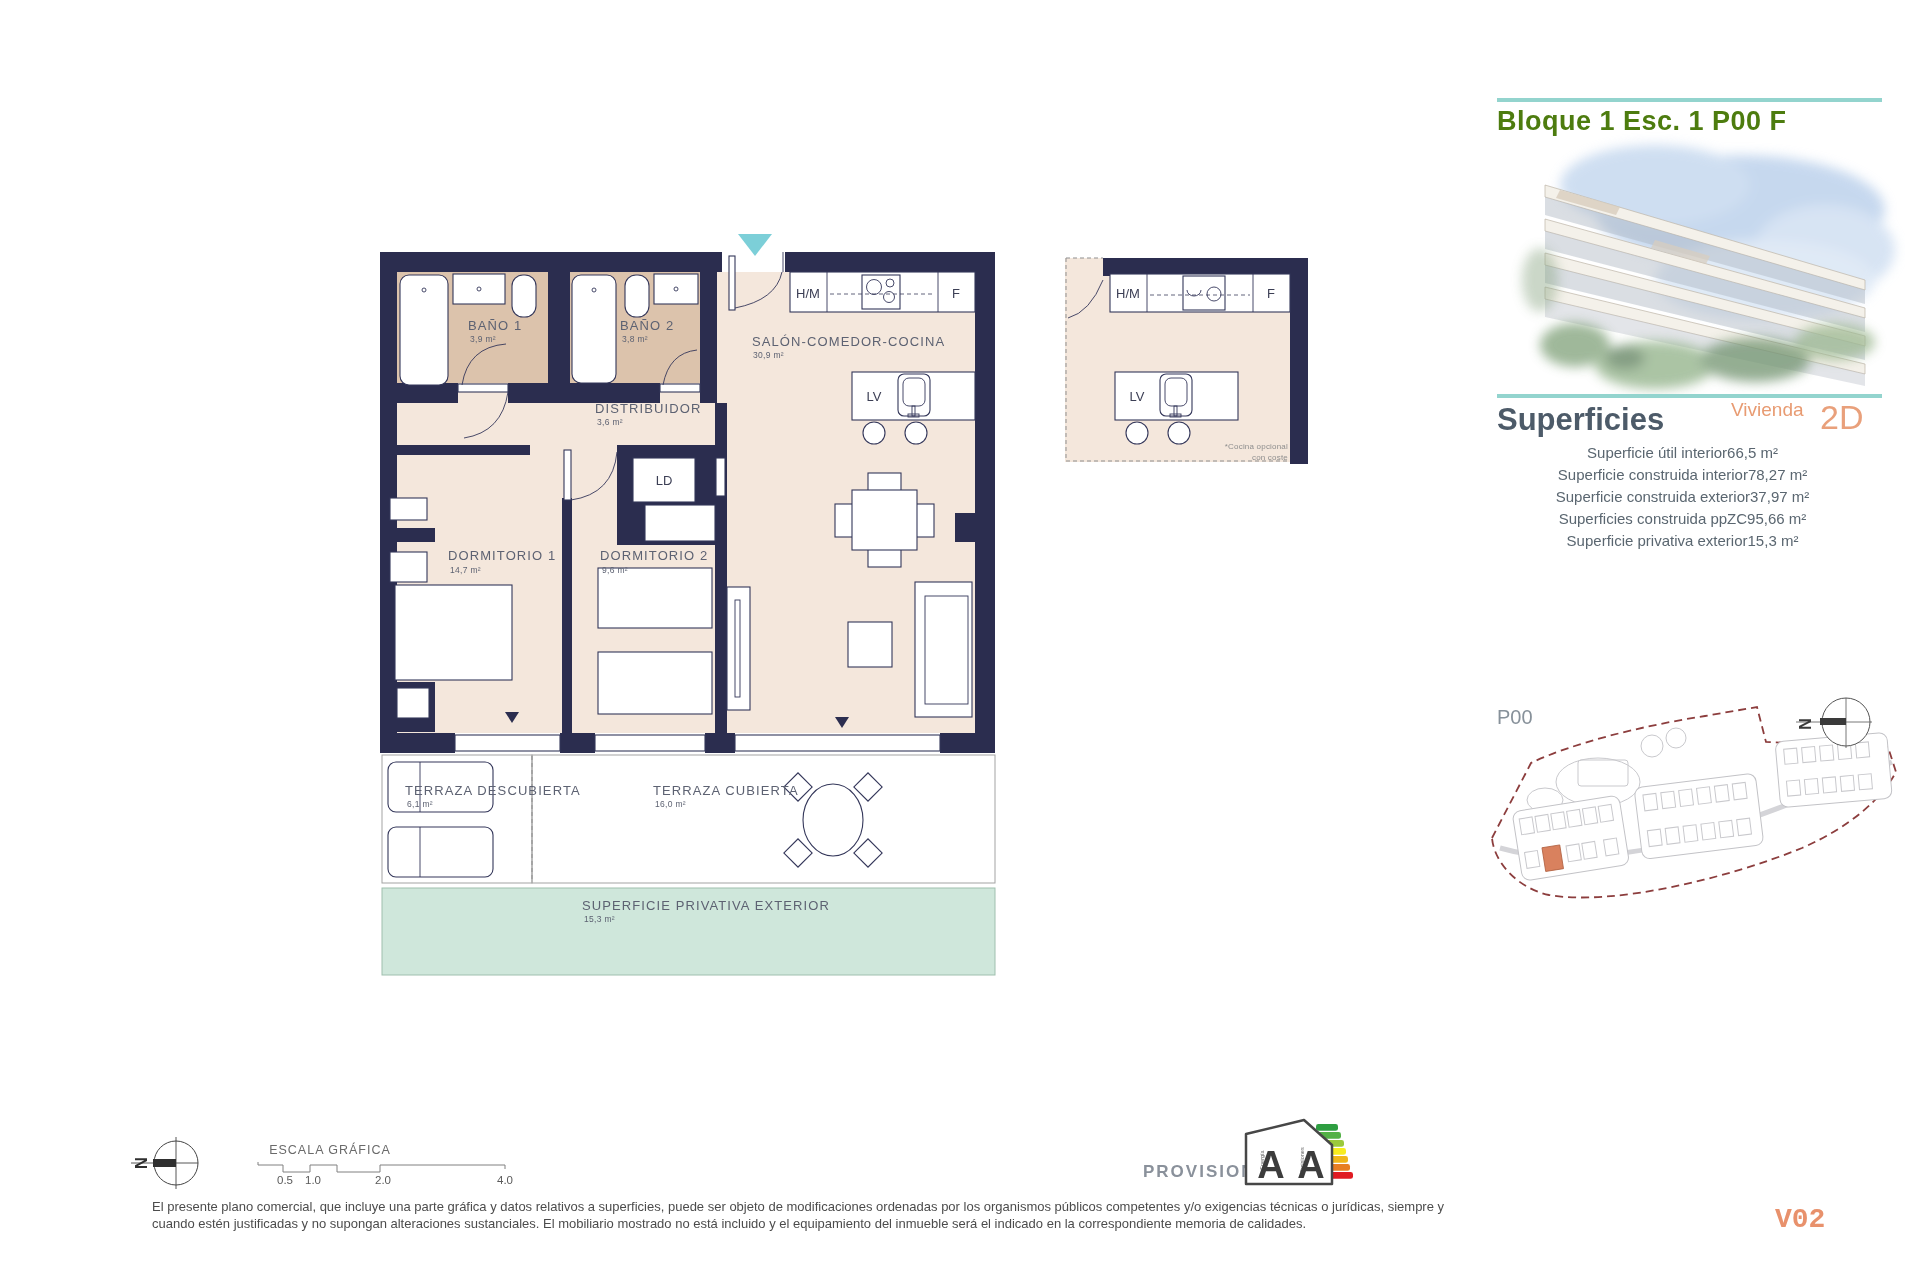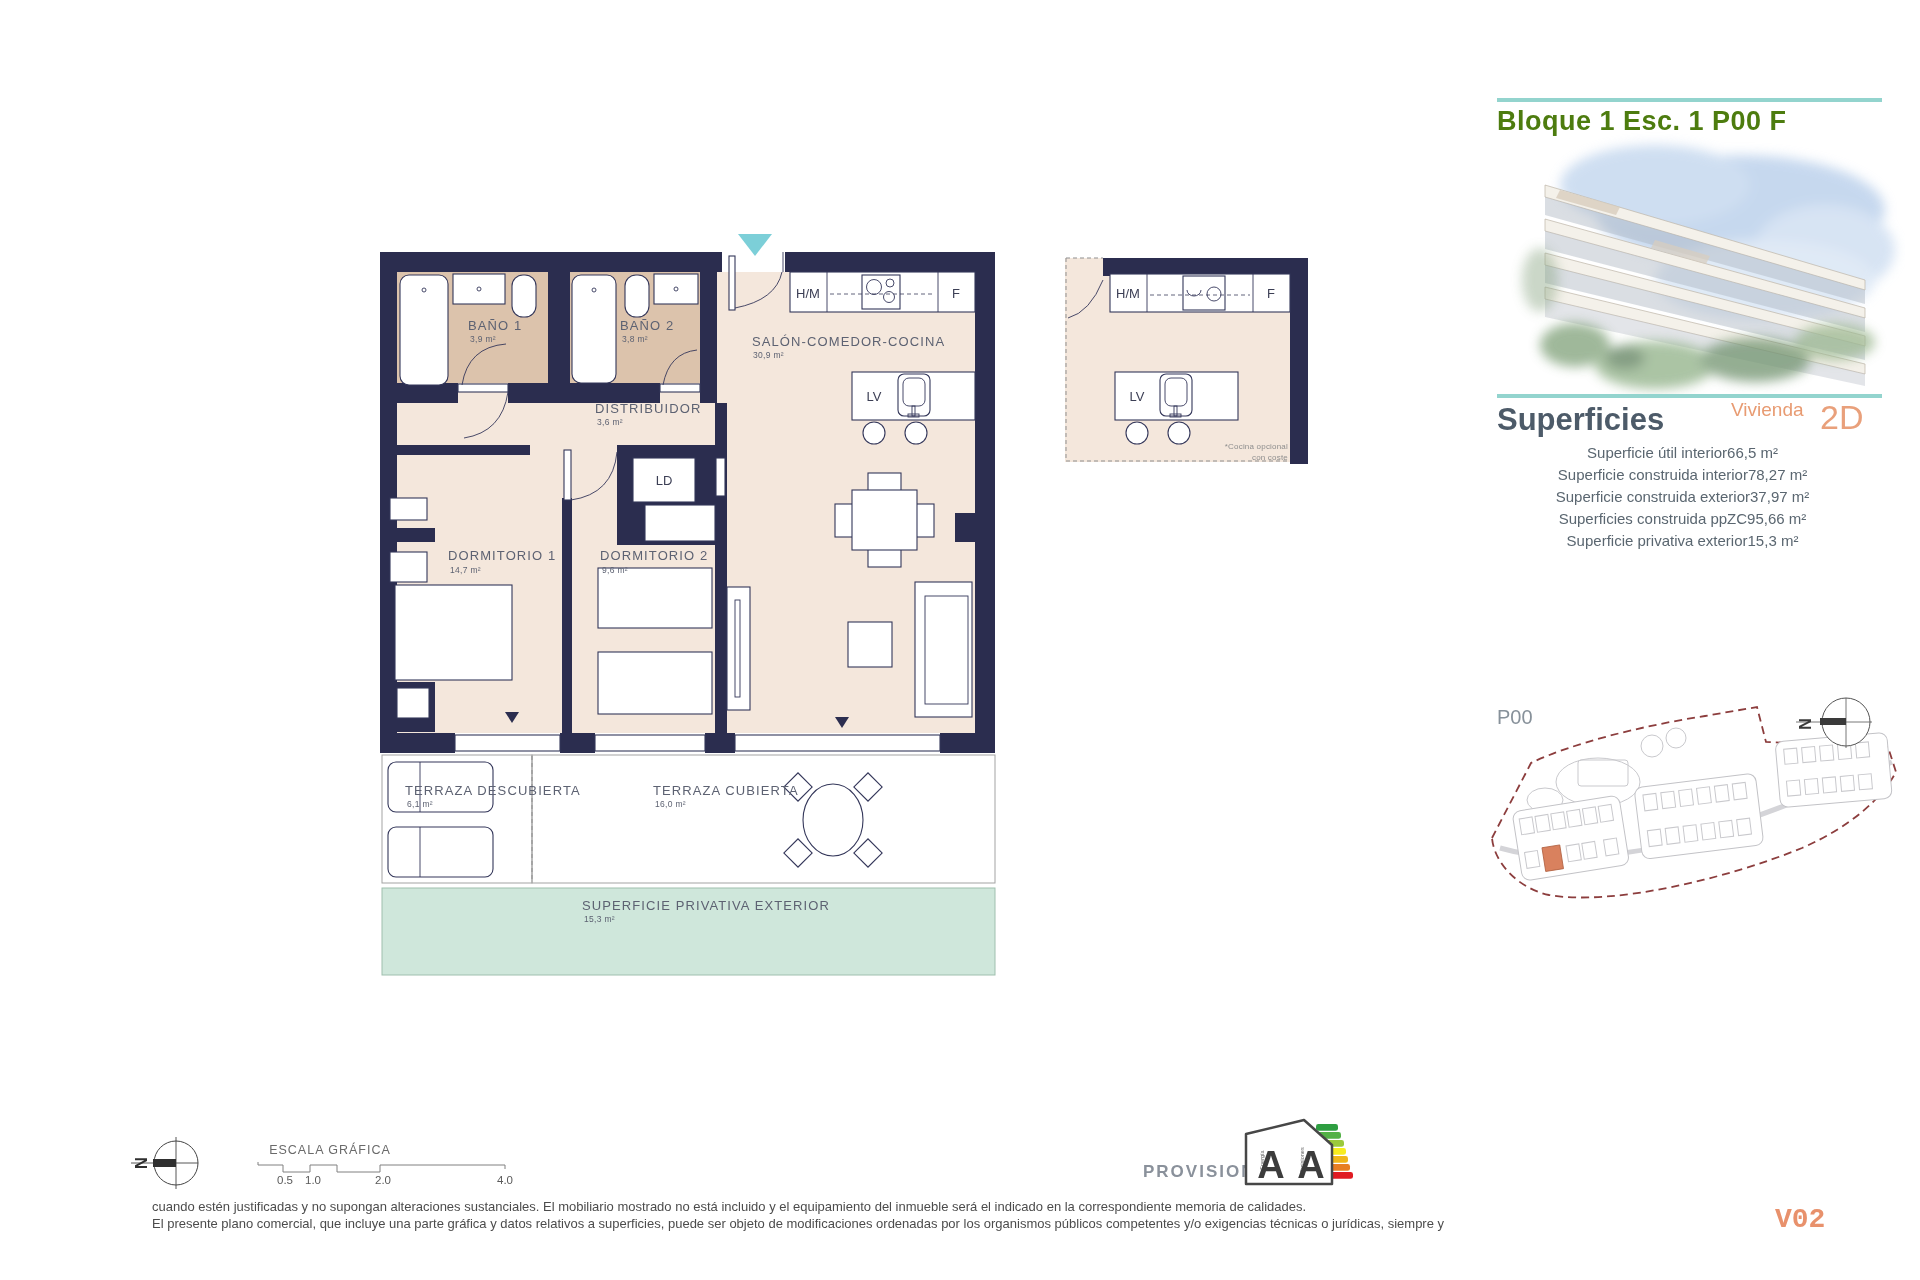--- a/index.html
+++ b/index.html
@@ -406,19 +406,19 @@
     <rect x="1316" y="1164" width="34" height="6.8" rx="2.4" fill="#e77e23"></rect>
     <rect x="1316" y="1172" width="37" height="6.8" rx="2.4" fill="#e01b22"></rect>
     <path d="M1246,1184 V1134 L1304,1120 L1332,1145 V1184 Z" fill="#ffffff" stroke="#474747" stroke-width="2.5" stroke-linejoin="round"></path>
     <text x="1252" y="1172" transform="rotate(-90 1252 1160)" text-anchor="middle" font-size="5.5" fill="#666">Energía</text>
     <text x="1292" y="1172" transform="rotate(-90 1292 1160)" text-anchor="middle" font-size="5.5" fill="#666">Emisiones</text>
     <text x="1271" y="1178" text-anchor="middle" font-size="38" font-weight="bold" fill="#3c3c3c">A</text>
     <text x="1311" y="1178" text-anchor="middle" font-size="38" font-weight="bold" fill="#3c3c3c">A</text>
   </svg>
 
   <div class="disclaimer">
+    <div>El presente plano comercial, que incluye una parte gráfica y datos relativos a superficies, puede ser objeto de modificaciones ordenadas por los organismos públicos competentes y/o exigencias técnicas o jurídicas, siempre y</div>
     <div>cuando estén justificadas y no supongan alteraciones sustanciales. El mobiliario mostrado no está incluido y el equipamiento del inmueble será el indicado en la correspondiente memoria de calidades.</div>
-    <div>El presente plano comercial, que incluye una parte gráfica y datos relativos a superficies, puede ser objeto de modificaciones ordenadas por los organismos públicos competentes y/o exigencias técnicas o jurídicas, siempre y</div>
   </div>
 
   <div class="version">V02</div>
 
 </div>
 
 </body></html>

